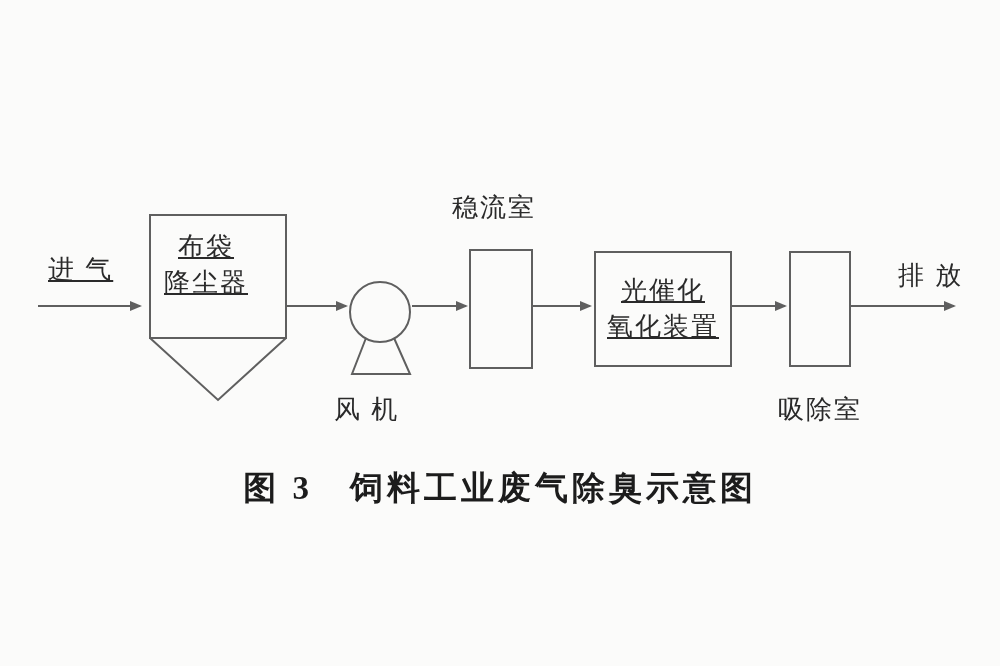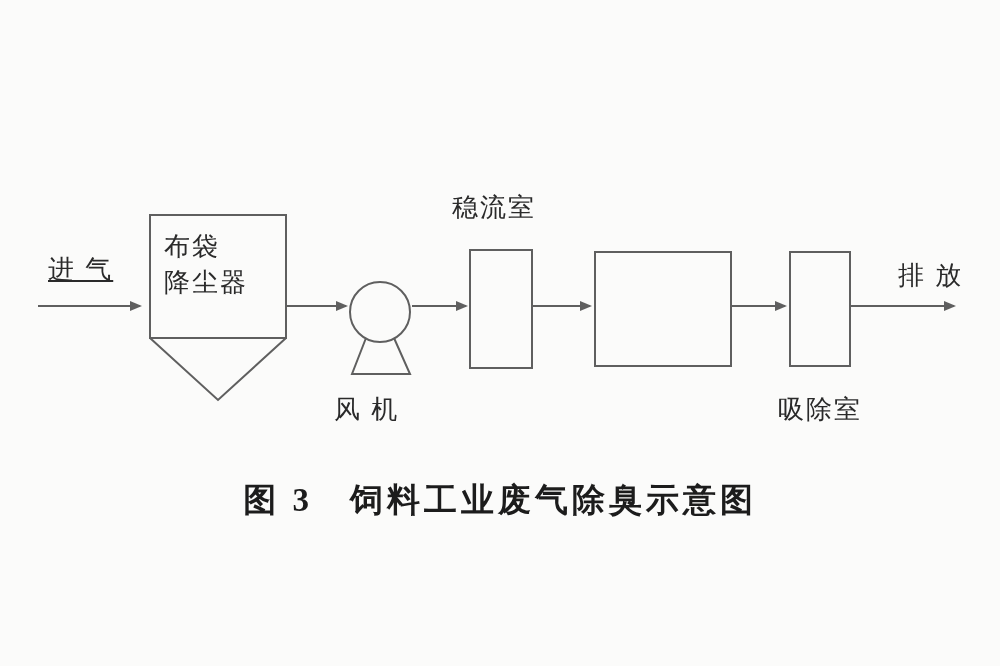--- a/index.html
+++ b/index.html
@@ -34,36 +34,36 @@
   }
   svg.diagram .arrowhead-fill {
     fill: var(--color-line);
   }
   .label {
     position: absolute;
     color: var(--color-text);
     font-size: 26px;
     letter-spacing: 2px;
     white-space: nowrap;
+    text-align: center;
   }
   .label .line { display: block; }
-  .label-multiline { line-height: 36px; }
+  .label-multiline { line-height: 36px; text-decoration: underline; }
   .label-centered { text-align: center; white-space: normal; }
   .caption {
     position: absolute;
     left: 0;
     width: 1000px;
     top: 466px;
     text-align: center;
     font-size: 33px;
     font-weight: bold;
     letter-spacing: 4px;
     color: #1c1c1c;
     font-family: "Liberation Serif", "DejaVu Serif", serif;
-    margin-top: 12px;
   }
 </style>
 </head>
 <body>
 
 <div class="canvas">
 
   <svg class="diagram" width="1000" height="666" viewBox="0 0 1000 666">
     <defs>
       <marker id="arrow" markerWidth="12" markerHeight="10" refX="10" refY="5" orient="auto" markerUnits="userSpaceOnUse">
@@ -101,20 +101,22 @@
   <div class="label label-multiline" style="left:164px; top:228px;">
     <span class="line">布袋</span>
     <span class="line">降尘器</span>
   </div>
 
   <div class="label" style="left:334px; top:392px;">风 机</div>
 
   <div class="label" style="left:452px; top:190px;">稳流室</div>
 
   <div class="label label-multiline label-centered" style="left:595px; top:272px; width:136px;">
+    <span class="line">光催化</span>
+    <span class="line">氧化装置</span>
   </div>
 
   <div class="label" style="left:778px; top:392px;">吸除室</div>
 
   <div class="label" style="left:866px; top:258px;margin-left:32px;">排 放</div>
 
   <div class="caption">图 3　饲料工业废气除臭示意图</div>
 
 </div>
 

